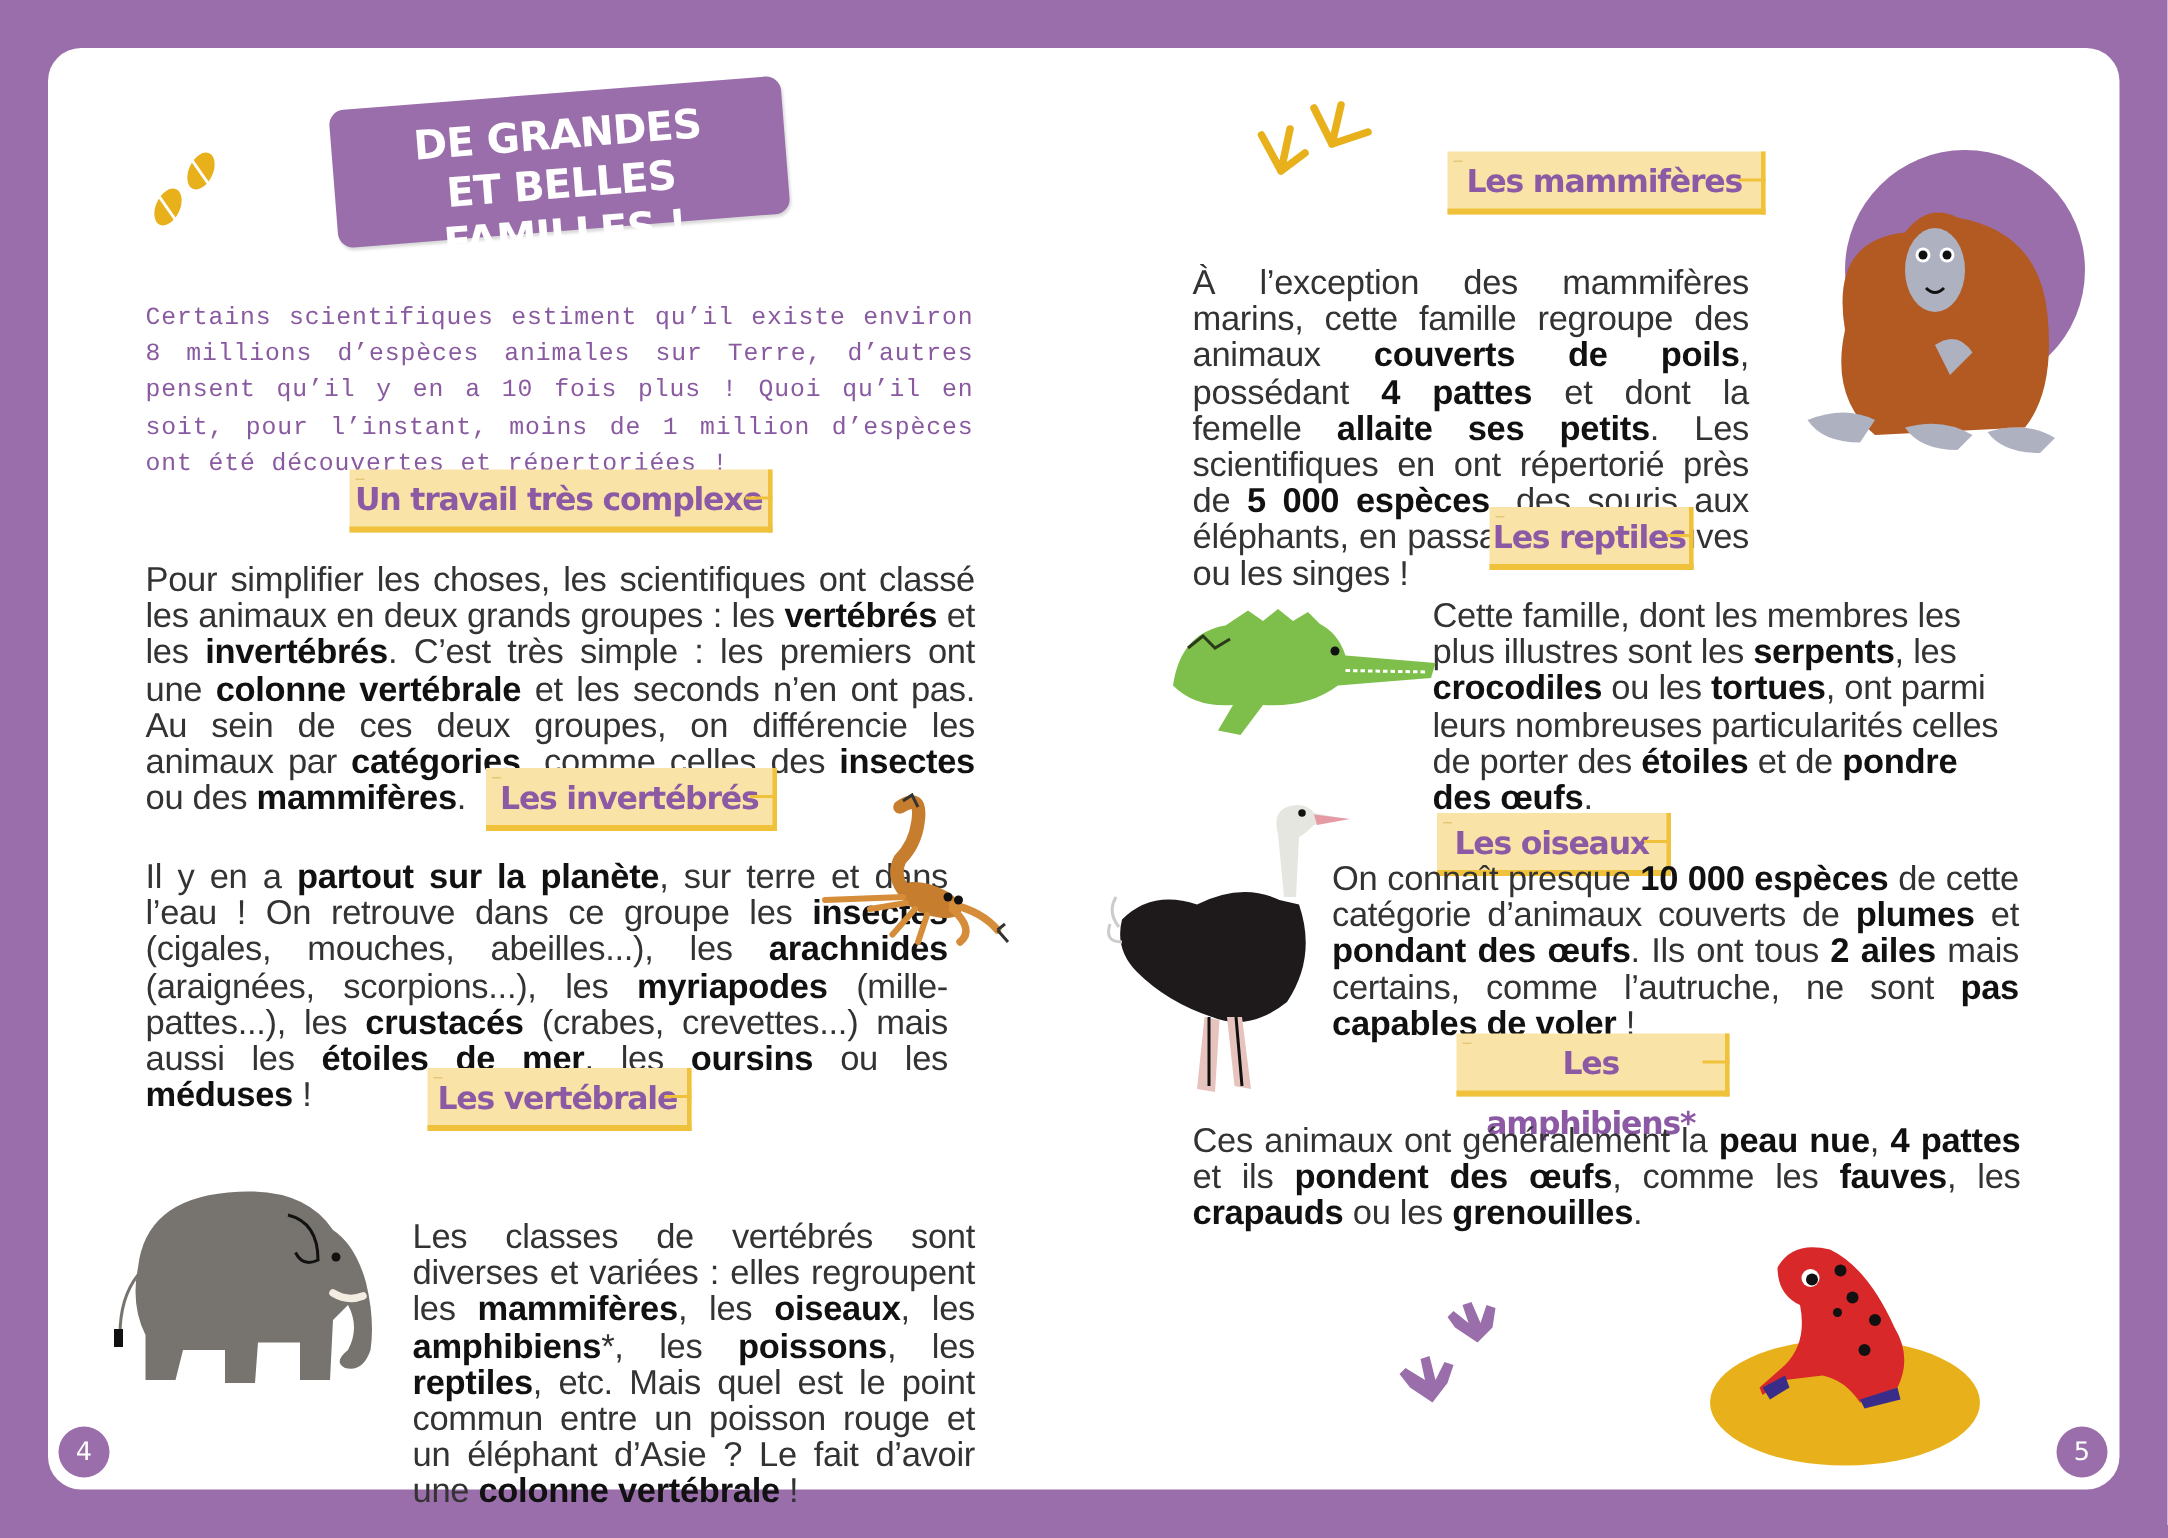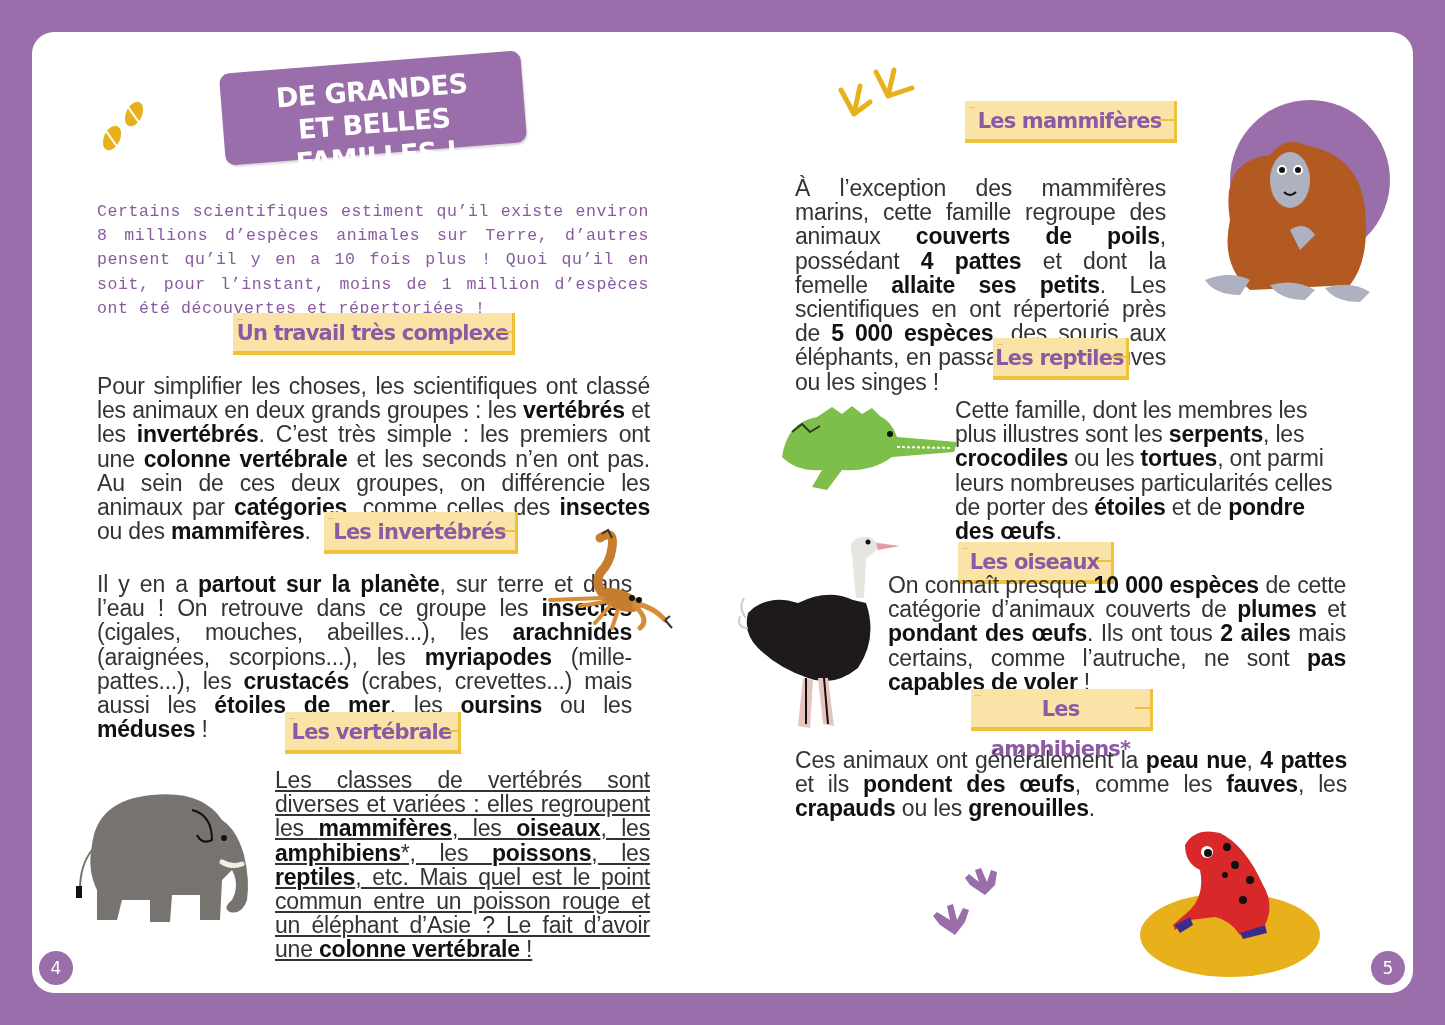--- a/index.html
+++ b/index.html
@@ -82,21 +82,21 @@
   <path d="M95 75 Q115 80 125 92 M95 78 Q110 92 100 100" stroke="#d58d3a" stroke-width="5" fill="none" stroke-linecap="round"></path>
   <path d="M70 78 L55 95 M78 82 L72 100 M64 74 L40 78 M62 70 L10 72" stroke="#d58d3a" stroke-width="4" fill="none" stroke-linecap="round"></path>
   <circle cx="92" cy="70" r="3" fill="#111"></circle>
     <circle cx="99" cy="72" r="3" fill="#111"></circle>
   <path d="M125 92 L132 100 M125 92 L130 88" stroke="#333" stroke-width="2"></path>
 </svg>
 
 <div class="sign" style="left:285px;top:712px;width:176px;">
   <span>Les vertébrale</span>
 </div>
-<p class="para" style="left:275px;top:768px;width:375px;text-decoration:underline;">Les classes de vertébrés sont diverses et variées : elles regroupent les <b>mammifères</b>, les <b>oiseaux</b>, les <b>amphibiens</b>*, les <b>poissons</b>, les <b>reptiles</b>, etc. Mais quel est le point commun entre un poisson rouge et un éléphant d’Asie ? Le fait d’avoir une <b>colonne vertébrale</b> !</p>
+<p class="para" style="left:275px;top:812px;width:375px;">Les classes de vertébrés sont diverses et variées : elles regroupent les <b>mammifères</b>, les <b>oiseaux</b>, les <b>amphibiens</b>*, les <b>poissons</b>, les <b>reptiles</b>, etc. Mais quel est le point commun entre un poisson rouge et un éléphant d’Asie ? Le fait d’avoir une <b>colonne vertébrale</b> !</p>
 
 <svg class="abs" style="left:72px;top:790px" width="190" height="140" viewBox="0 0 190 140">
   <path d="M20 55 Q25 10 80 5 Q130 0 150 30 Q165 40 172 65 Q178 90 175 110 Q170 125 158 122 Q150 118 160 110 Q168 95 160 80 L150 90 L148 130 L128 130 L128 105 L100 105 L98 132 L78 132 L78 110 L50 110 L45 130 L25 130 L25 100 Q15 80 20 55 Z" fill="#77746f"></path>
   <path d="M120 20 Q140 25 140 50 Q130 55 125 45" stroke="#111" stroke-width="2" fill="none"></path>
   <circle cx="152" cy="48" r="3" fill="#111"></circle>
   <path d="M150 72 Q160 78 170 74" stroke="#f2ede0" stroke-width="5" fill="none" stroke-linecap="round"></path>
   <path d="M20 60 Q8 75 8 100" stroke="#77746f" stroke-width="2" fill="none"></path>
   <rect x="4" y="96" width="6" height="12" fill="#111"></rect>
 </svg>
 

